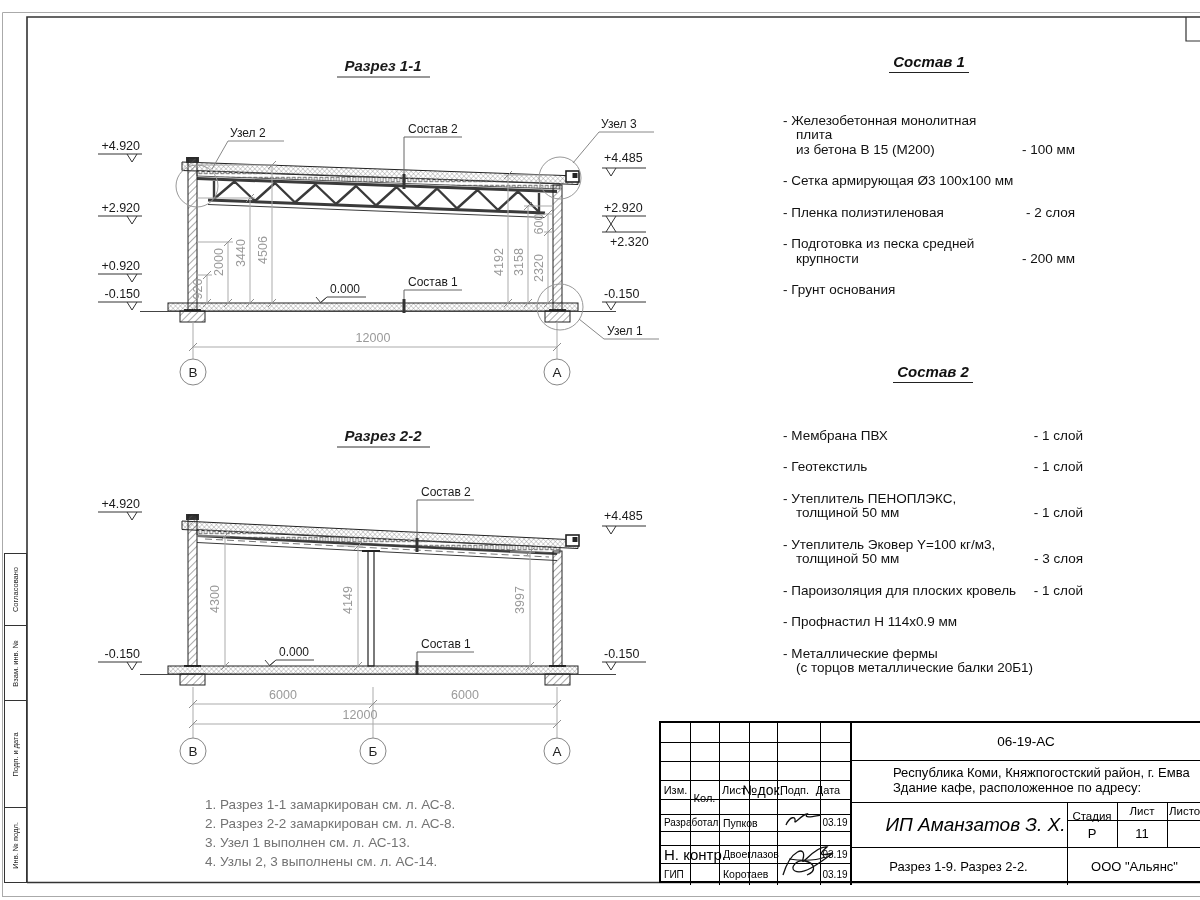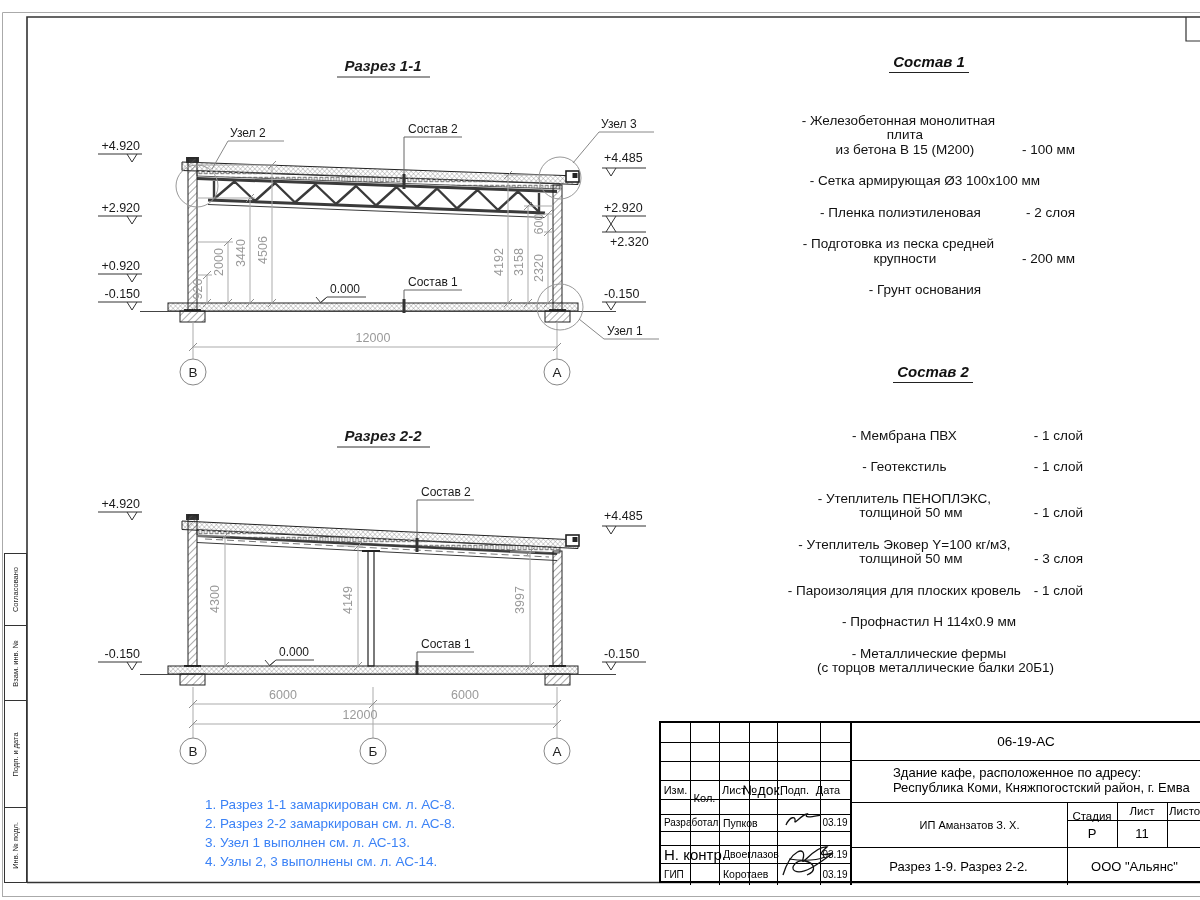--- a/index.html
+++ b/index.html
@@ -9,26 +9,26 @@
   .sec-title{font-size:15px;font-style:italic;font-weight:600;fill:#1a1a1a;}
   .lbl{font-size:12px;fill:#1a1a1a;}
   .elev{font-size:12.5px;fill:#1a1a1a;}
   .dim{font-size:12.5px;fill:#9a9a9a;}
   .axl{font-size:13.5px;fill:#222;}
   
   .sostav{position:absolute;color:#111;font-size:13.5px;line-height:14.5px;}
   .sostav .ttl-wrap{text-align:center;}
   .sostav .ttl{display:inline-block;font-size:15px;font-style:italic;font-weight:600;
     border-bottom:1.4px solid #222;padding:0 4px 2px;}
-  .sostav .items{margin-top:0;text-align:center;}
+  .sostav .items{margin-top:0;}
   .sostav .item{display:flex;align-items:flex-end;margin-bottom:17px;}
   .sostav .txt{flex:1;white-space:pre-line;padding-left:13px;text-indent:-13px;}
   .sostav .val{white-space:nowrap;margin-left:8px;}
   
-  .notes{position:absolute;left:205px;top:795px;font-size:13.5px;line-height:19px;color:#3b82f6;}
+  .notes{position:absolute;left:205px;top:795px;font-size:13.5px;line-height:19px;color:#737373;}
   
   .tb{position:absolute;left:659px;top:721px;width:541px;height:162px;
     border-left:2px solid #000;border-top:2px solid #000;border-bottom:2px solid #000;
     box-sizing:border-box;font-size:11px;color:#000;}
   .tb .vl{position:absolute;top:0;width:1px;background:#000;}
   .tb .hl{position:absolute;left:0;height:1px;background:#000;}
   .tb .cell{position:absolute;display:flex;align-items:center;justify-content:center;
     text-align:center;white-space:nowrap;}
   .tb .left{justify-content:flex-start;text-align:right;}
   
@@ -345,24 +345,24 @@
   <div class="cell" style="left:159px;top:91px;width:30px;height:17px;font-size:10px;">03.19</div>
   <div class="cell left" style="left:3px;top:122px;width:56px;height:18px;font-size:15px;">Н. контр.</div>
   <div class="cell left" style="left:62px;top:122px;width:62px;height:18px;font-size:10.5px;">Двоеглазов</div>
   <div class="cell" style="left:159px;top:122px;width:30px;height:18px;font-size:10px;">03.19</div>
   <div class="cell left" style="left:3px;top:140px;width:56px;height:22px;font-size:10px;">ГИП</div>
   <div class="cell left" style="left:62px;top:140px;width:62px;height:22px;font-size:10.5px;">Коротаев</div>
   <div class="cell" style="left:159px;top:140px;width:30px;height:22px;font-size:10px;">03.19</div>
 
   <div class="cell" style="left:189px;top:0;width:352px;height:37px;font-size:13.5px;">06-19-АС</div>
   <div style="position:absolute;left:232px;top:42px;width:305px;font-size:13px;line-height:15px;">
+    <div>Республика Коми, Княжпогостский район, г. Емва</div>
     <div>Здание кафе, расположенное по адресу:</div>
-    <div>Республика Коми, Княжпогостский район, г. Емва</div>
   </div>
-  <div class="cell" style="left:200px;top:79px;width:217px;height:45px;font-size:11px;">ИП Аманзатов З. Х.</div>
+  <div class="cell" style="left:206px;top:79px;width:217px;height:45px;font-size:19px;font-style:italic;">ИП Аманзатов З. Х.</div>
   <div class="cell" style="left:406px;top:84px;width:50px;height:18px;font-size:11.5px;">Стадия</div>
   <div class="cell" style="left:456px;top:79px;width:50px;height:18px;font-size:11.5px;">Лист</div>
   <div class="cell" style="left:506px;top:79px;width:35px;height:18px;font-size:11.5px;overflow:hidden;justify-content:flex-start;padding-left:2px;">Листов</div>
   <div class="cell" style="left:406px;top:97px;width:50px;height:27px;font-size:13px;">Р</div>
   <div class="cell" style="left:456px;top:97px;width:50px;height:27px;font-size:13px;">11</div>
   <div class="cell" style="left:189px;top:124px;width:217px;height:38px;font-size:13px;">Разрез 1-9. Разрез 2-2.</div>
   <div class="cell" style="left:406px;top:124px;width:135px;height:38px;font-size:13px;">ООО "Альянс"</div>
 
   <svg width="541" height="162" style="position:absolute;left:0;top:0;pointer-events:none;">
     <path d="M125,102 c4,-9 10,-9 9,-4 c-1,4 6,-6 12,-7 c-4,5 8,2 14,1" stroke="#111" stroke-width="1.3" fill="none"></path>

